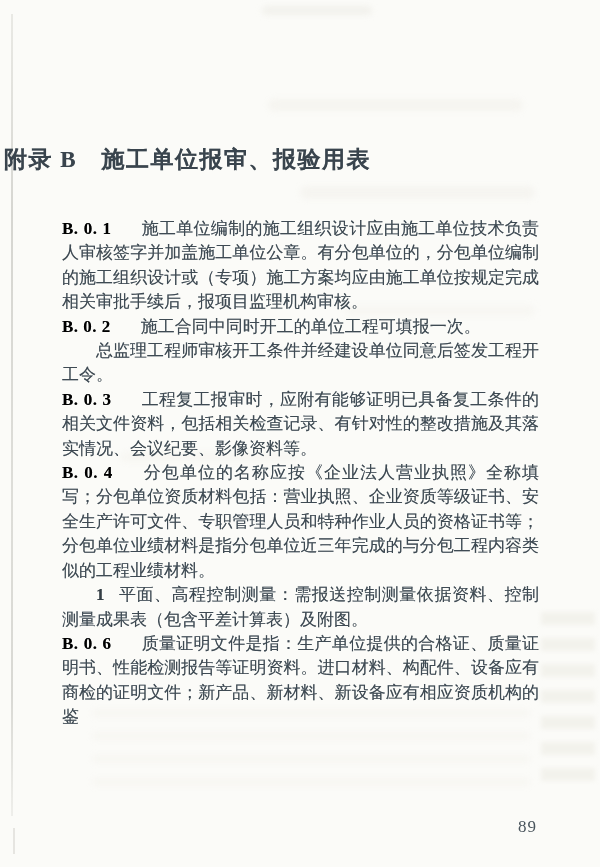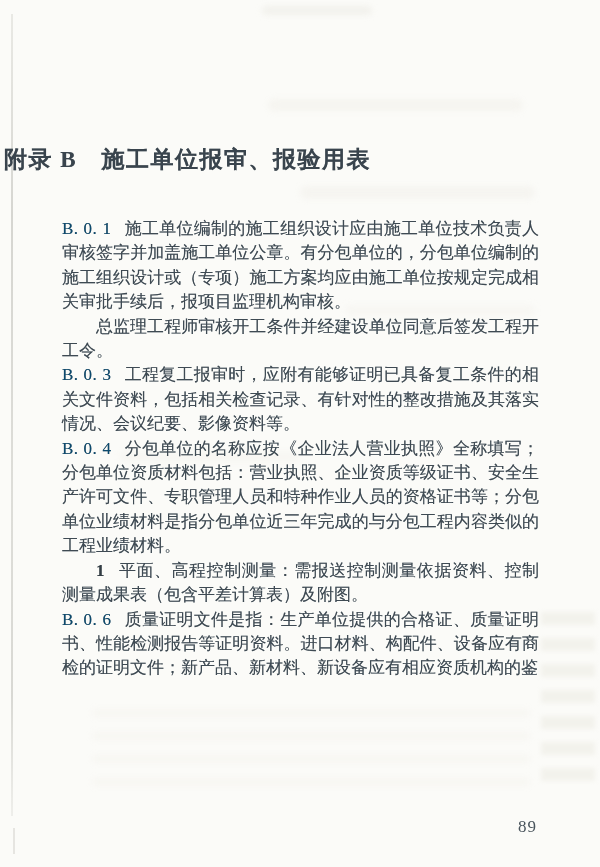--- a/index.html
+++ b/index.html
@@ -47,22 +47,22 @@
     text-shadow:0 0 .6px rgba(57,68,77,.55);
   }
   .body-text{
     position:absolute;left:62px;top:217px;width:477px;
     font-size:17px;line-height:24.4px;
     text-align:justify;
     text-shadow:0 0 .5px rgba(62,74,83,.5);
   }
   .body-text p{margin:0;padding:0;}
   .clause-label{
-    font-weight:normal;color:#0c4a6e;
-    margin-right:13px;letter-spacing:.5px;
+    font-weight:bold;color:#000000;
+    margin-right:30px;letter-spacing:.5px;
     text-shadow:0 0 .6px rgba(46,55,61,.6);
   }
   .p-indent{text-indent:2em;font-family:Liberation Serif, serif;}
   .list-item{text-indent:2em;}
   .item-num{font-weight:bold;margin-right:14px;color:#333d44;}
   .page-number{
     position:absolute;top:817px;right:63px;
     font-size:17px;color:#4a555d;
     letter-spacing:1px;
   }
@@ -82,20 +82,21 @@
   <div class="smudge sm-5"></div>
   <div class="smudge sm-6"></div>
   <div class="smudge sm-7"></div>
 
   <div class="title">附录 B　施工单位报审、报验用表</div>
 
   <div class="body-text">
 
     <p><span class="clause-label">B. 0. 1</span><span>施工单位编制的施工组织设计应由施工单位技术负责人审核签字并加盖施工单位公章。有分包单位的，分包单位编制的施工组织设计或（专项）施工方案均应由施工单位按规定完成相关审批手续后，报项目监理机构审核。</span></p>
 
+    <p><span class="clause-label">B. 0. 2</span><span>施工合同中同时开工的单位工程可填报一次。</span></p>
     <p class="p-indent">总监理工程师审核开工条件并经建设单位同意后签发工程开工令。</p>
 
     <p><span class="clause-label">B. 0. 3</span><span>工程复工报审时，应附有能够证明已具备复工条件的相关文件资料，包括相关检查记录、有针对性的整改措施及其落实情况、会议纪要、影像资料等。</span></p>
 
     <p><span class="clause-label">B. 0. 4</span><span>分包单位的名称应按《企业法人营业执照》全称填写；分包单位资质材料包括：营业执照、企业资质等级证书、安全生产许可文件、专职管理人员和特种作业人员的资格证书等；分包单位业绩材料是指分包单位近三年完成的与分包工程内容类似的工程业绩材料。</span></p>
 
     <p class="list-item"><span class="item-num">1</span><span>平面、高程控制测量：需报送控制测量依据资料、控制测量成果表（包含平差计算表）及附图。</span></p>
 
     <p><span class="clause-label">B. 0. 6</span><span>质量证明文件是指：生产单位提供的合格证、质量证明书、性能检测报告等证明资料。进口材料、构配件、设备应有商检的证明文件；新产品、新材料、新设备应有相应资质机构的鉴</span></p>
 

